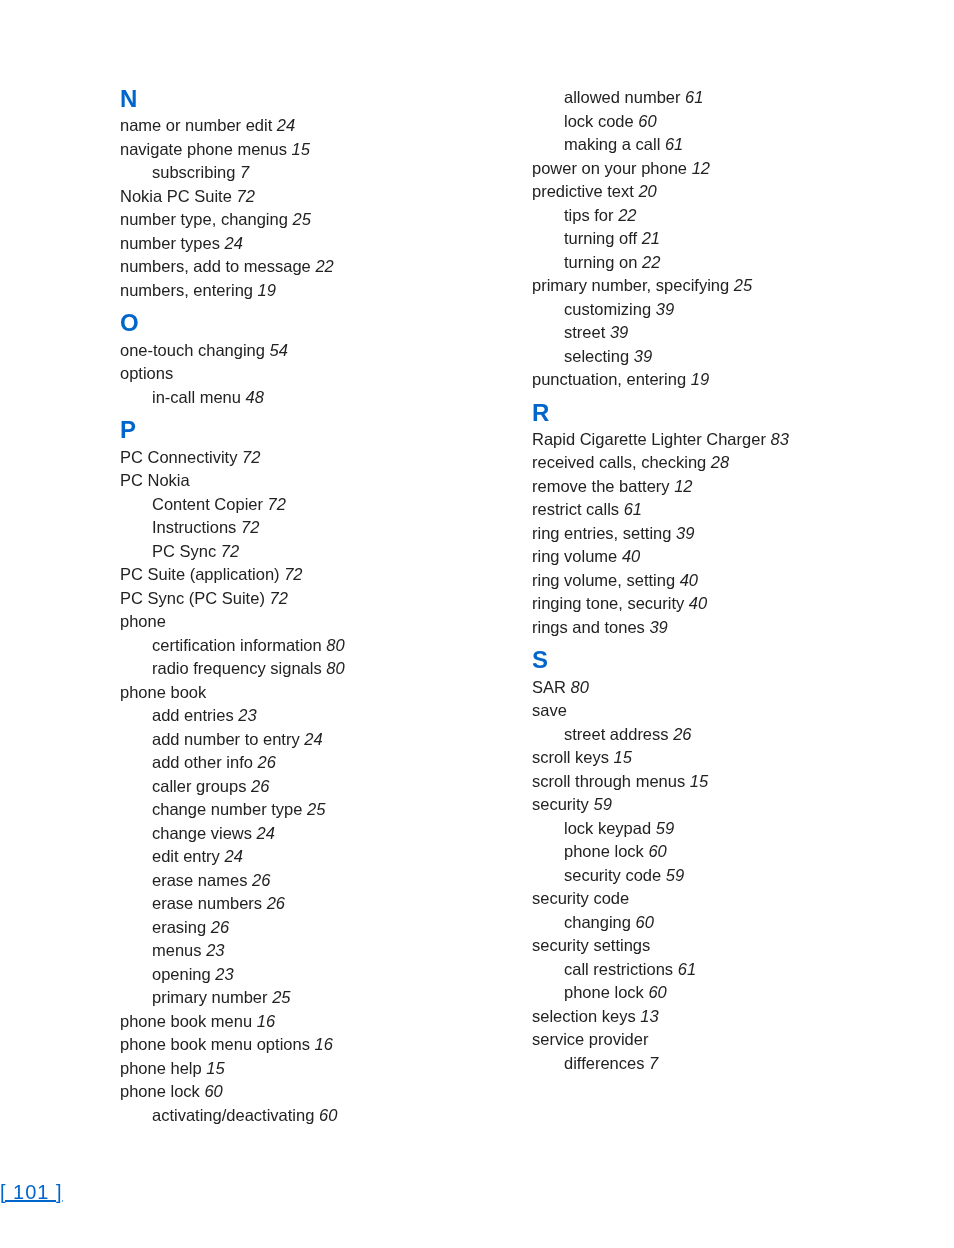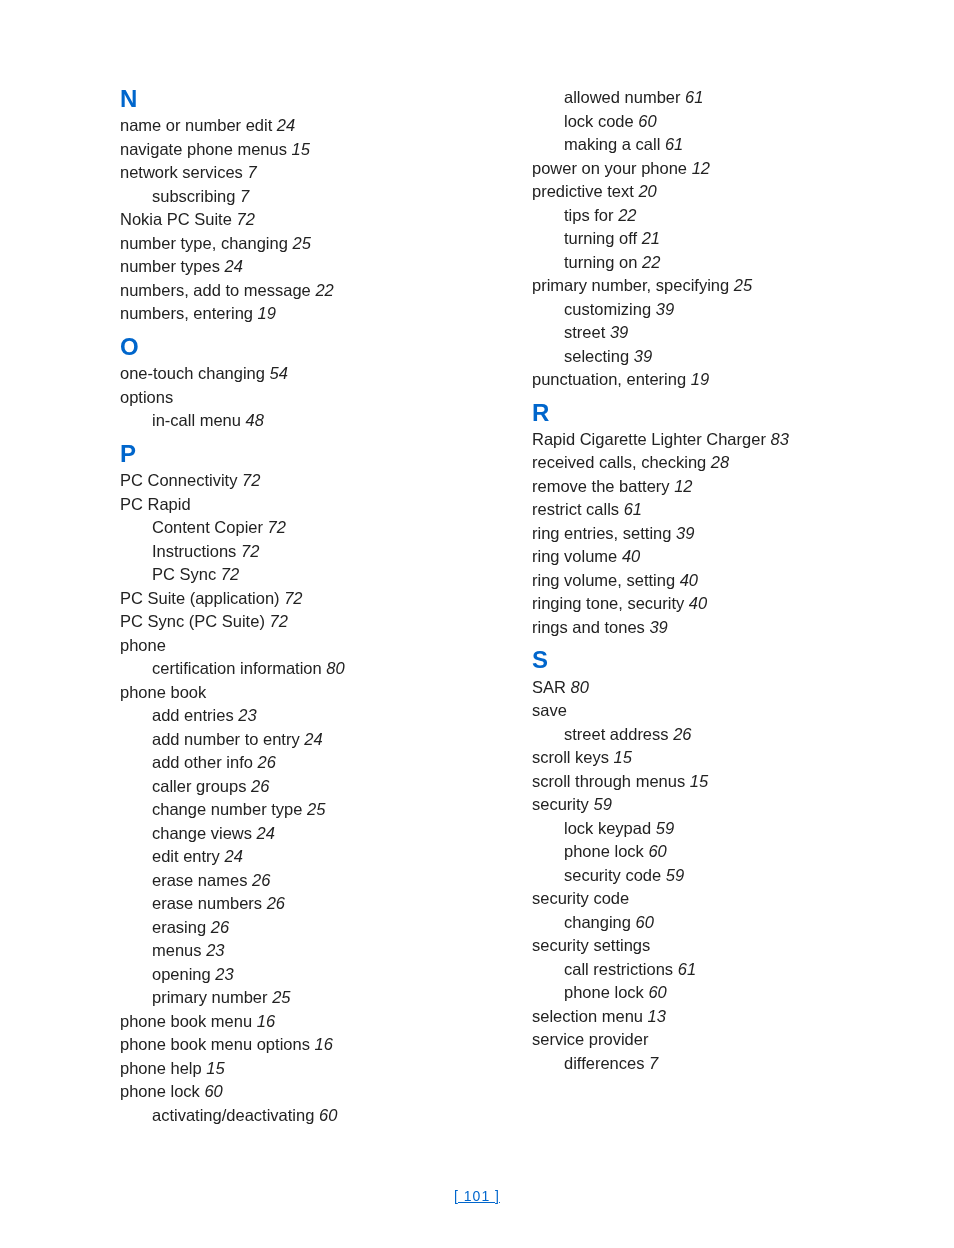--- a/index.html
+++ b/index.html
@@ -34,56 +34,55 @@
   .entry{
     font-size:16.5px;
     line-height:23.5px;
   }
   .sub{margin-left:32px;}
   .pnum{font-style:italic;}
   .footer{
     position:absolute;
     bottom:44px;
     left:0;right:0;
-    text-align:center;
     color:var(--blue);
-    font-size:14px;
+    font-size:20px;
     letter-spacing:1px;
     text-decoration:underline;
   }
 </style>
 </head>
 <body>
 
 <div class="cols">
   <div class="col" id="col-left">
       <div class="section-letter">N</div>
       <div class="entry"><span>name or number edit</span> <span class="pnum">24</span></div>
       <div class="entry"><span>navigate phone menus</span> <span class="pnum">15</span></div>
-      <div class="entry"><span>network services</span> <span class="pnum">7</span></div>
       <div class="entry sub"><span>subscribing</span> <span class="pnum">7</span></div>
       <div class="entry"><span>Nokia PC Suite</span> <span class="pnum">72</span></div>
       <div class="entry"><span>number type, changing</span> <span class="pnum">25</span></div>
       <div class="entry"><span>number types</span> <span class="pnum">24</span></div>
       <div class="entry"><span>numbers, add to message</span> <span class="pnum">22</span></div>
       <div class="entry"><span>numbers, entering</span> <span class="pnum">19</span></div>
       <div class="section-letter">O</div>
       <div class="entry"><span>one-touch changing</span> <span class="pnum">54</span></div>
       <div class="entry"><span>options</span></div>
       <div class="entry sub"><span>in-call menu</span> <span class="pnum">48</span></div>
       <div class="section-letter">P</div>
       <div class="entry"><span>PC Connectivity</span> <span class="pnum">72</span></div>
-      <div class="entry"><span>PC Rapid</span></div>
+      <div class="entry"><span>PC Nokia</span></div>
       <div class="entry sub"><span>Content Copier</span> <span class="pnum">72</span></div>
       <div class="entry sub"><span>Instructions</span> <span class="pnum">72</span></div>
       <div class="entry sub"><span>PC Sync</span> <span class="pnum">72</span></div>
       <div class="entry"><span>PC Suite (application)</span> <span class="pnum">72</span></div>
       <div class="entry"><span>PC Sync (PC Suite)</span> <span class="pnum">72</span></div>
       <div class="entry"><span>phone</span></div>
       <div class="entry sub"><span>certification information</span> <span class="pnum">80</span></div>
+      <div class="entry sub"><span>radio frequency signals</span> <span class="pnum">80</span></div>
       <div class="entry"><span>phone book</span></div>
       <div class="entry sub"><span>add entries</span> <span class="pnum">23</span></div>
       <div class="entry sub"><span>add number to entry</span> <span class="pnum">24</span></div>
       <div class="entry sub"><span>add other info</span> <span class="pnum">26</span></div>
       <div class="entry sub"><span>caller groups</span> <span class="pnum">26</span></div>
       <div class="entry sub"><span>change number type</span> <span class="pnum">25</span></div>
       <div class="entry sub"><span>change views</span> <span class="pnum">24</span></div>
       <div class="entry sub"><span>edit entry</span> <span class="pnum">24</span></div>
       <div class="entry sub"><span>erase names</span> <span class="pnum">26</span></div>
       <div class="entry sub"><span>erase numbers</span> <span class="pnum">26</span></div>
@@ -129,19 +128,19 @@
       <div class="entry"><span>scroll through menus</span> <span class="pnum">15</span></div>
       <div class="entry"><span>security</span> <span class="pnum">59</span></div>
       <div class="entry sub"><span>lock keypad</span> <span class="pnum">59</span></div>
       <div class="entry sub"><span>phone lock</span> <span class="pnum">60</span></div>
       <div class="entry sub"><span>security code</span> <span class="pnum">59</span></div>
       <div class="entry"><span>security code</span></div>
       <div class="entry sub"><span>changing</span> <span class="pnum">60</span></div>
       <div class="entry"><span>security settings</span></div>
       <div class="entry sub"><span>call restrictions</span> <span class="pnum">61</span></div>
       <div class="entry sub"><span>phone lock</span> <span class="pnum">60</span></div>
-      <div class="entry"><span>selection menu</span> <span class="pnum">13</span></div>
+      <div class="entry"><span>selection keys</span> <span class="pnum">13</span></div>
       <div class="entry"><span>service provider</span></div>
       <div class="entry sub"><span>differences</span> <span class="pnum">7</span></div>
     </div>
 </div>
 
 <div class="footer">[ 101 ]</div>
 
 </body></html>

